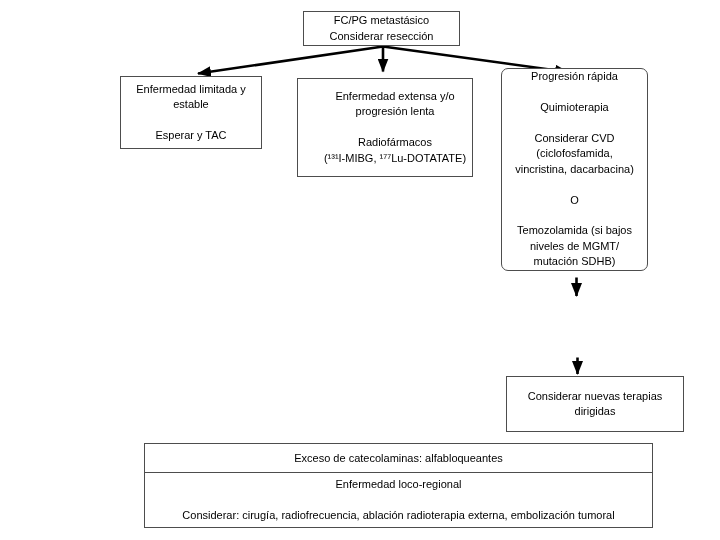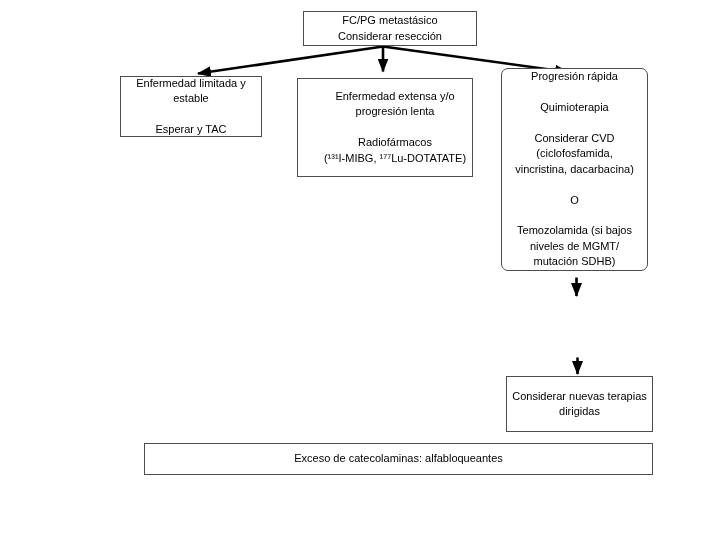--- a/index.html
+++ b/index.html
@@ -54,24 +54,24 @@
         <path d="M0,0 L14,5.5 L0,11 Z" fill="#000000"></path>
       </marker>
     </defs>
     <line x1="383" y1="46.5" x2="198" y2="73.5" marker-end="url(#ah)"></line>
     <line x1="383" y1="46.5" x2="383" y2="71.5" marker-end="url(#ah)"></line>
     <line x1="383" y1="46.5" x2="568" y2="72" marker-end="url(#ah)"></line>
     <line x1="576.5" y1="277.5" x2="576.5" y2="296" marker-end="url(#ah)"></line>
     <line x1="577.5" y1="357.5" x2="577.5" y2="374" marker-end="url(#ah)"></line>
   </svg>
 
-  <div class="node" style="left:303px; top:11px; width:174px; height:35px;">FC/PG metastásico
+  <div class="node" style="left:303px; top:11px; width:157px; height:35px;">FC/PG metastásico
 Considerar resección</div>
 
-  <div class="node" style="left:120px; top:76px; width:142px; height:61px;">Enfermedad limitada y
+  <div class="node" style="left:120px; top:76px; width:142px; height:73px;">Enfermedad limitada y
 estable
 
 Esperar y TAC</div>
 
   <div class="node" style="left:297px; top:78px; width:176px; height:99px;padding-left:24px;">Enfermedad extensa y/o
 progresión lenta
 
 Radiofármacos
 (¹³¹I-MIBG, ¹⁷⁷Lu-DOTATATE)</div>
 
@@ -83,19 +83,22 @@
 (ciclofosfamida,
 vincristina, dacarbacina)
 
 O
 
 Temozolamida (si bajos
 niveles de MGMT/
 mutación SDHB)</div>
 
 
-  <div class="node" style="left:506px; top:376px; width:147px; height:56px;">Considerar nuevas terapias
+  <div class="node" style="left:506px; top:376px; width:178px; height:56px;">Considerar nuevas terapias
 dirigidas</div>
 
   <div class="node" style="left:144px; top:443px; width:509px; height:32px;">Exceso de catecolaminas: alfabloqueantes</div>
 
+  <div class="node" style="left:144px; top:472px; width:509px; height:56px;">Enfermedad loco-regional
+
+Considerar: cirugía, radiofrecuencia, ablación radioterapia externa, embolización tumoral</div>
 
 </div>
 
 </body></html>

